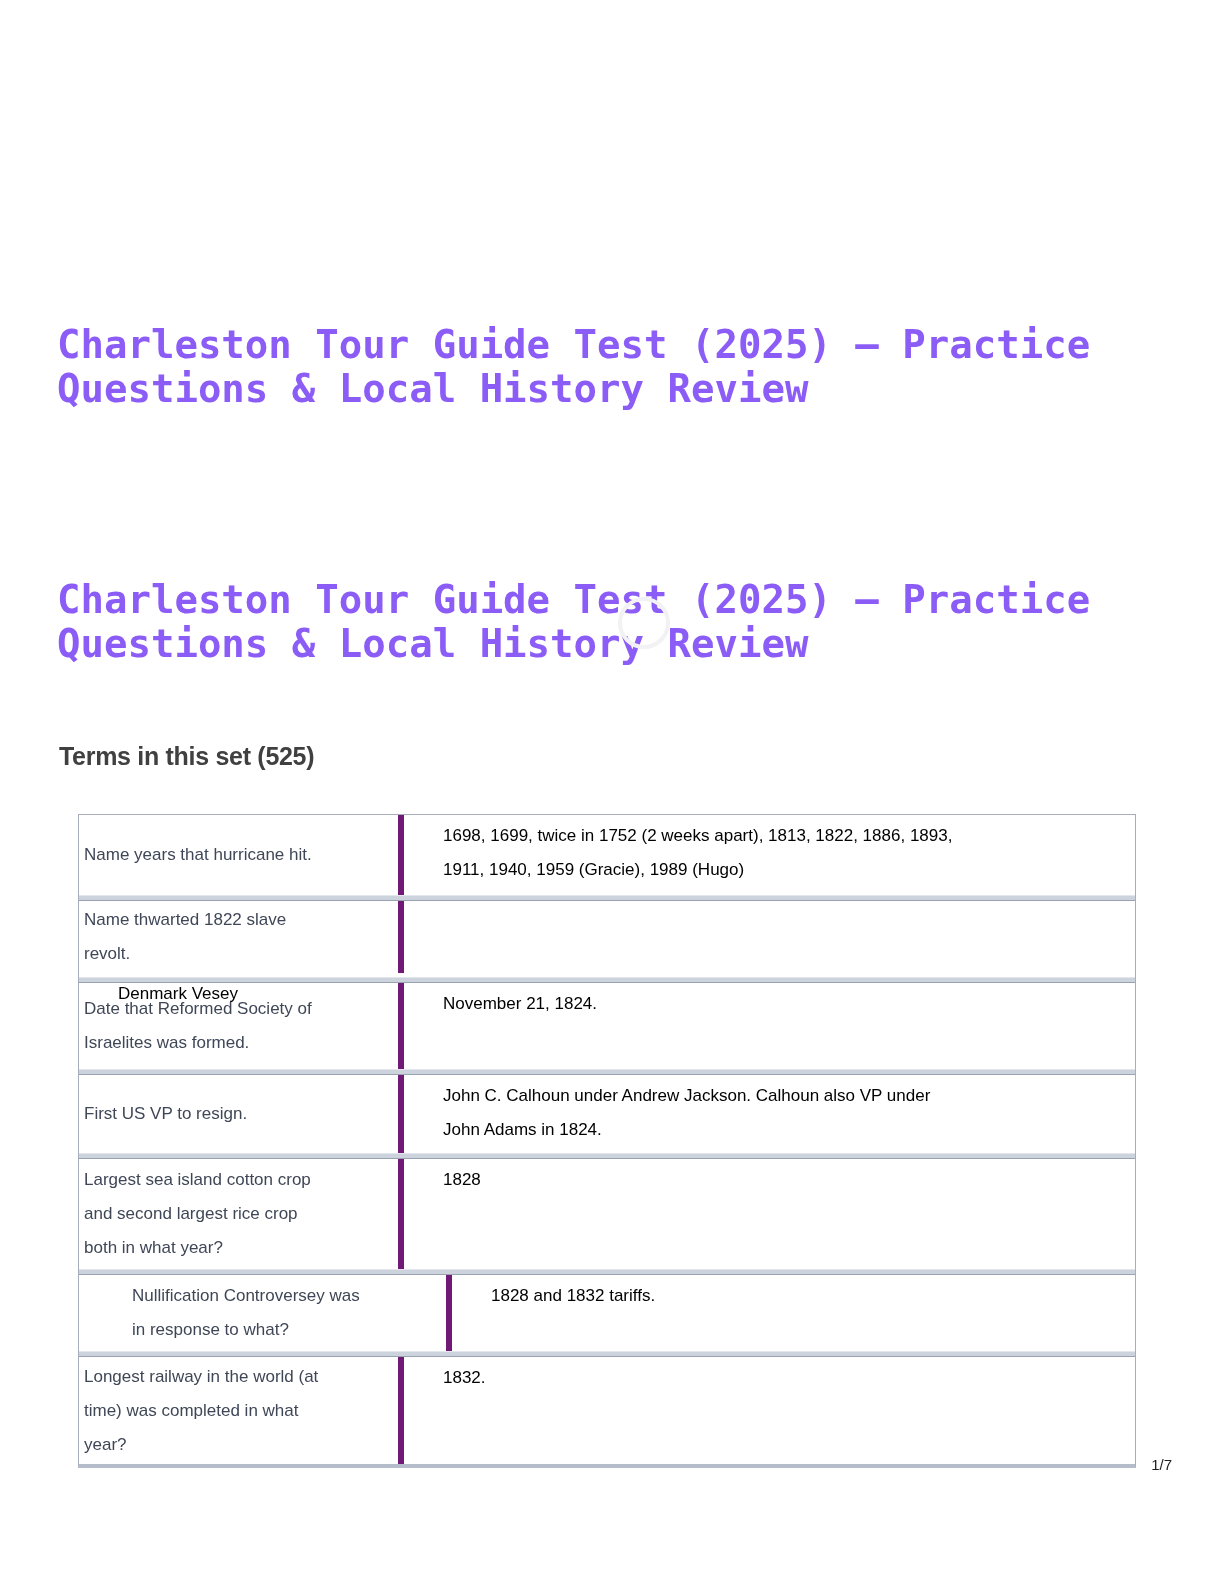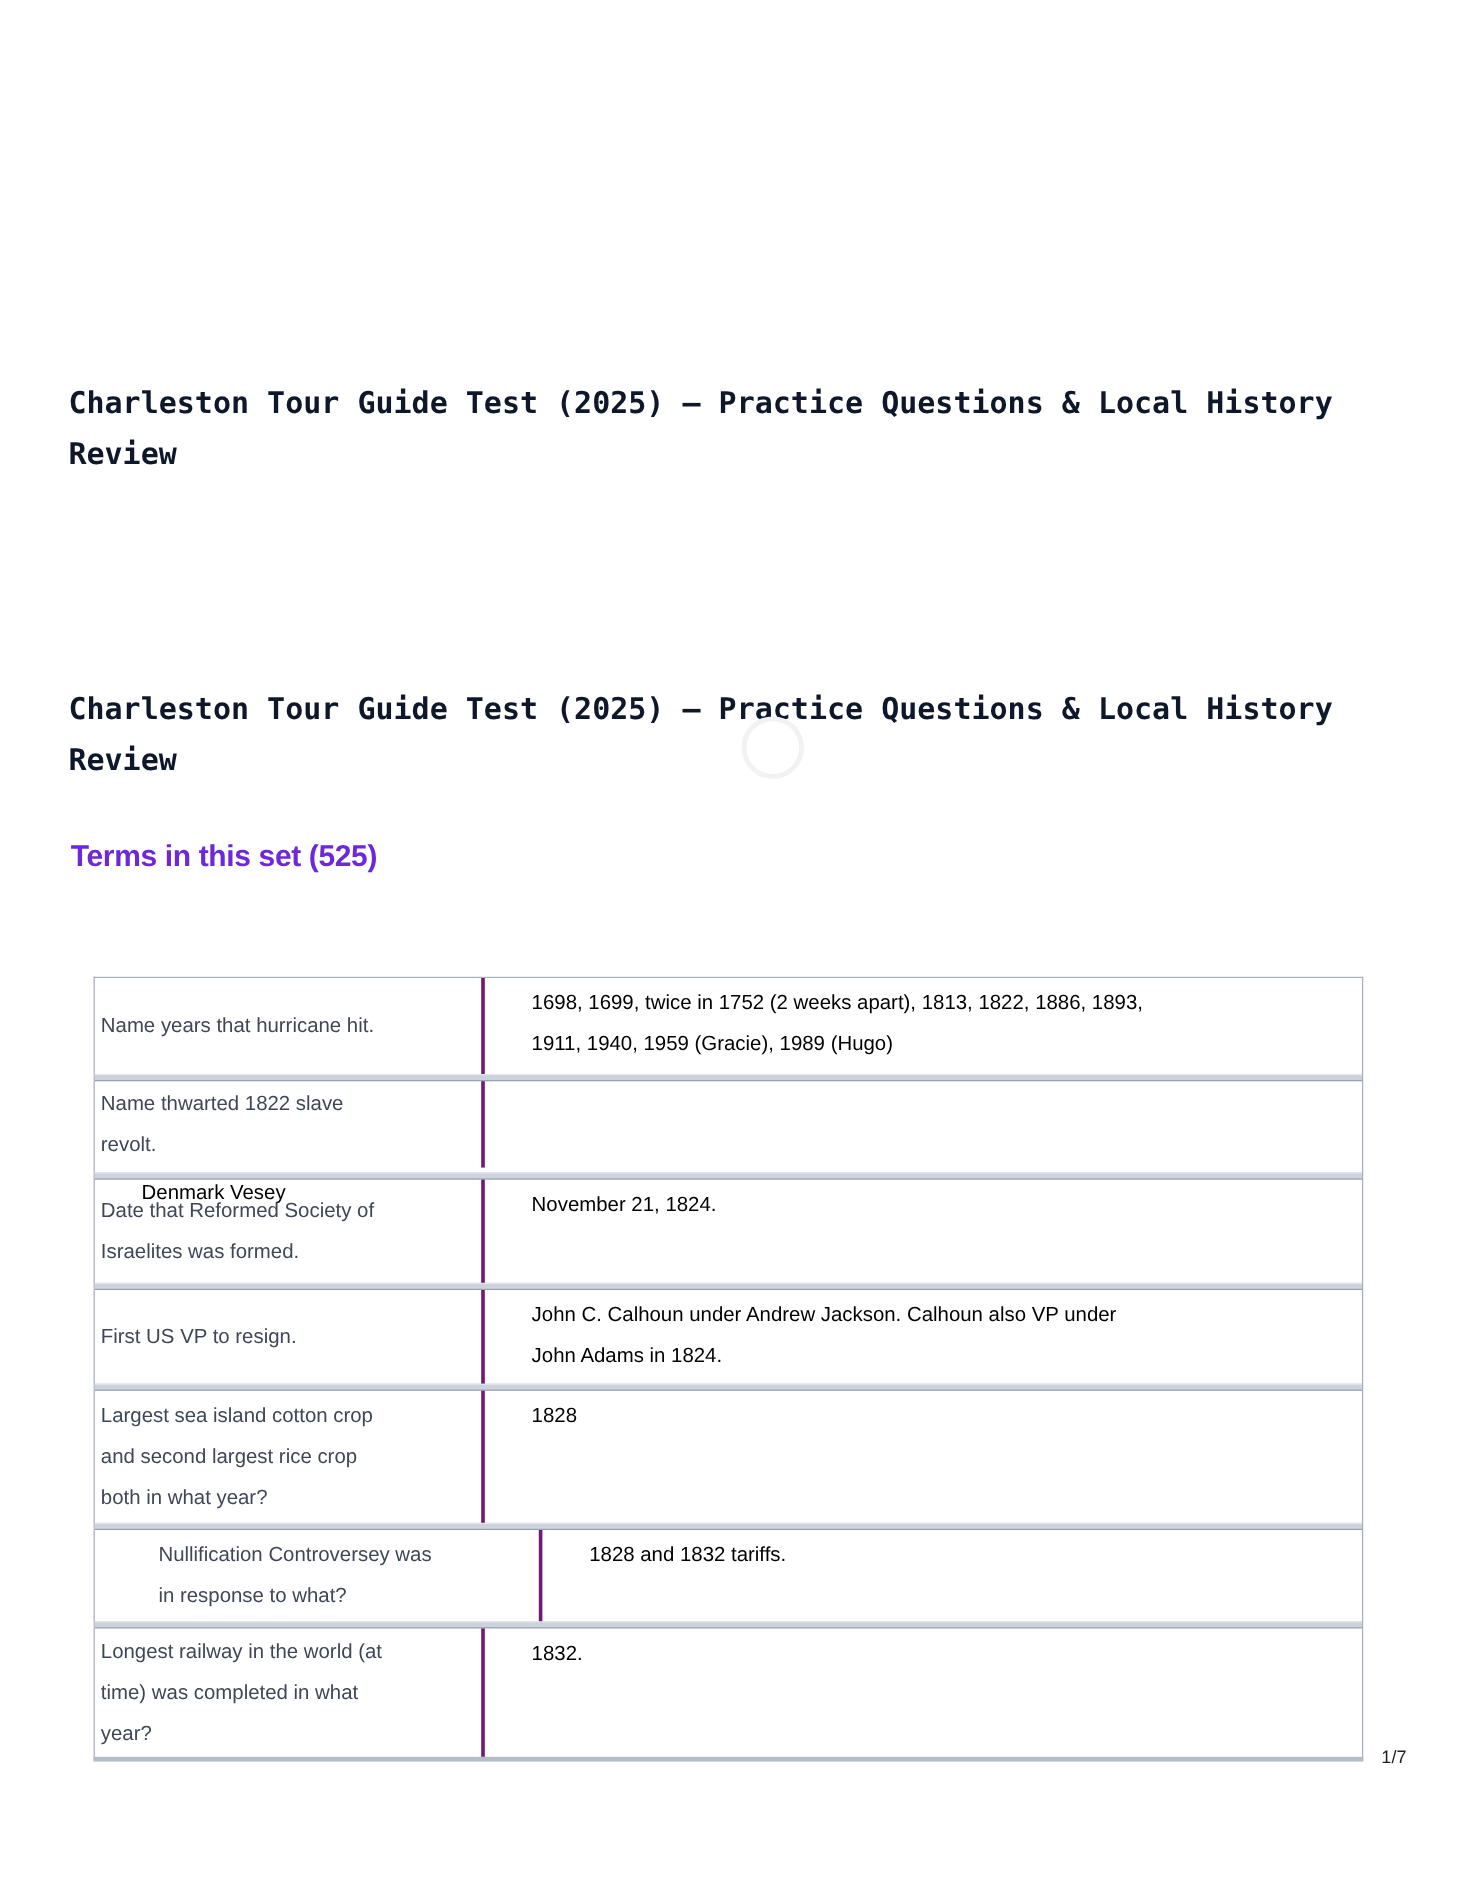--- a/index.html
+++ b/index.html
@@ -9,41 +9,41 @@
     background:#ffffff;
     overflow:hidden;
     font-family:"Liberation Sans", sans-serif;
   }
 
   
   .doc-title {
     position:absolute; left:57px; width:1140px;
     font-family:"DejaVu Sans Mono", monospace;
     font-weight:bold;
-    font-size:25px; line-height:43.5px;
-    color:#0f172a;
+    font-size:39px; line-height:43.5px;
+    color:#8b5cf6;
     letter-spacing:0;
     white-space:pre-wrap;
   }
   .doc-title.first  { top:297px; }
   .doc-title.second { top:552px; }
 
   
   .ghost-circle {
     position:absolute; left:618px; top:597px;
     width:44px; height:44px;
     border:4px solid #f2f2f4;
     border-radius:50%;
   }
 
   .section-heading {
-    position:absolute; left:59px; top:700px;
+    position:absolute; left:59px; top:742px;
     font-size:25px; font-weight:bold;
     letter-spacing:-0.3px;
-    color:#6d28d9;
+    color:#404040;
   }
 
   
   .terms-table {
     position:absolute; left:78px; top:814px;
     width:1058px;
     border:1px solid #a6adbb;
     border-bottom:4px solid #b6bdca;
     box-sizing:border-box;
     background:#ffffff;
@@ -60,21 +60,21 @@
   .row-sep {
     height:6px;
     background:#cdd3dd;
     border-top:1px solid #e3e6ec;
     border-bottom:1px solid #99a2b3;
     box-sizing:border-box;
   }
 
   .cell-term {
     width:325px; box-sizing:border-box;
-    border-right:3px solid #701a75;
+    border-right:6px solid #701a75;
     display:flex; align-items:center;
     padding:2px 8px 2px 5px;
   }
   .cell-term span {
     display:inline-block; max-width:240px;
     font-size:17px; line-height:34px;
     color:#3f4757;
   }
   .cell-def {
     flex:1; box-sizing:border-box;

